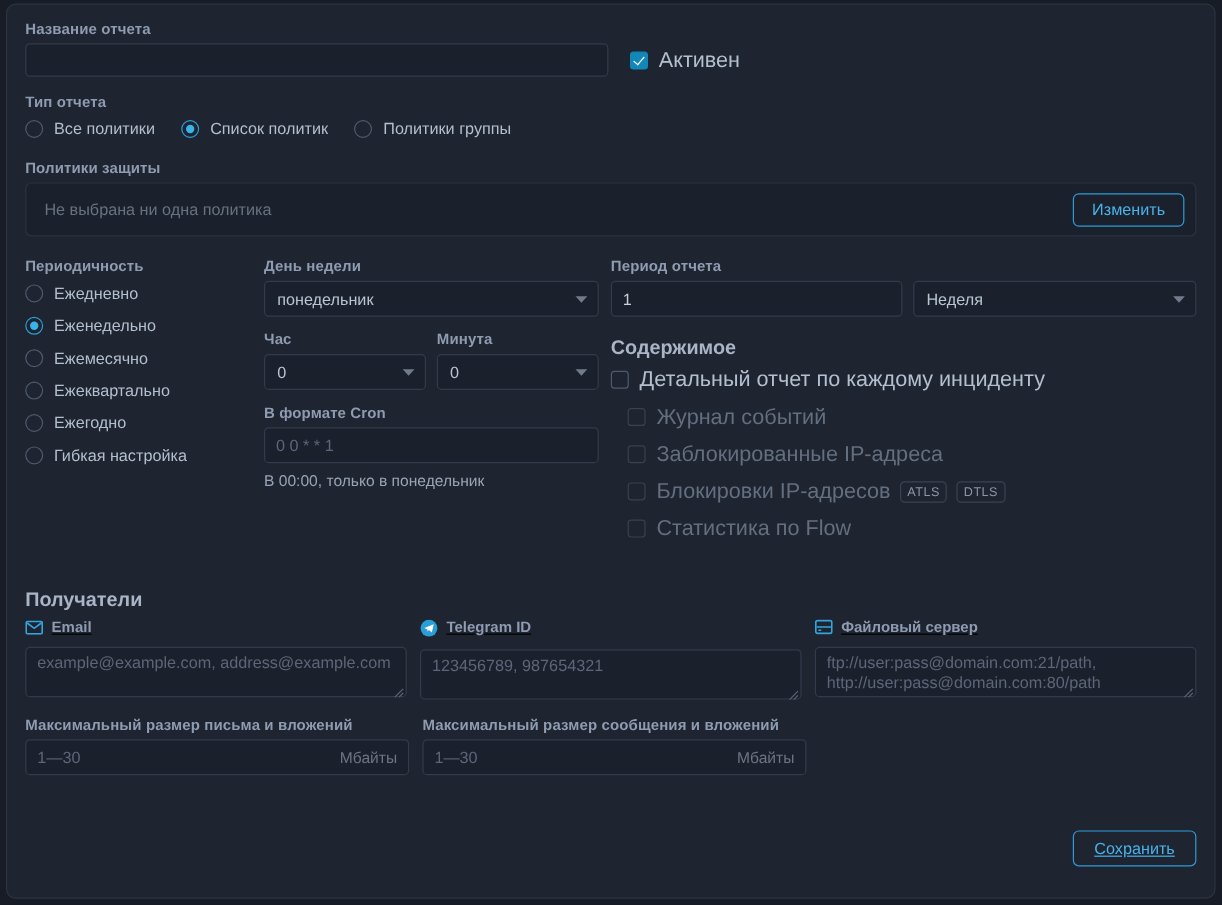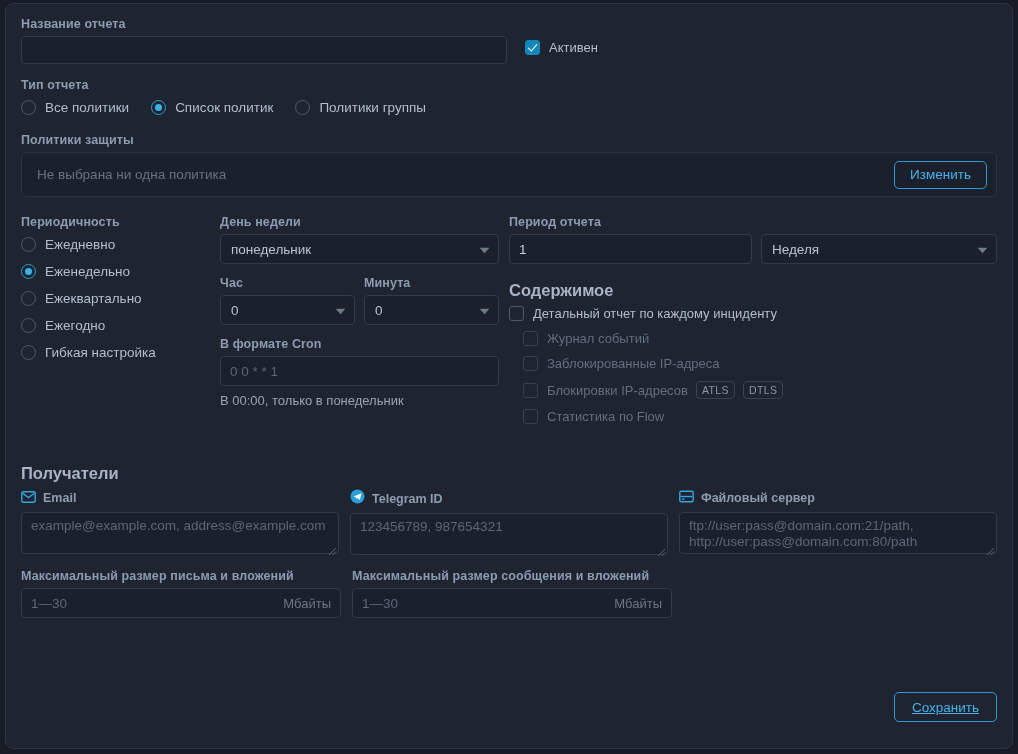--- a/index.html
+++ b/index.html
@@ -139,21 +139,21 @@
   }
   .cbx.on::after {
     content: "";
     position: absolute;
     left: 4px; top: 1px;
     width: 4px; height: 8px;
     border: solid #fff;
     border-width: 0 1.8px 1.8px 0;
     transform: rotate(40deg);
   }
-  .cb-lbl { font-size: 13px; color: #b3bfcf; }
+  .cb-lbl { font-size: 18px; color: #b3bfcf; }
   .dim .cbx { border-color: #39424f; }
   .dim .cb-lbl { color: #636e7f; }
 
   
   .btn {
     background: transparent;
     border: 1px solid #2e9bd4;
     border-radius: 5px;
     color: #49b2ea;
     font-family: "Liberation Sans", sans-serif;
@@ -204,21 +204,21 @@
     font-size: 13px;
     color: #6b7585;
     pointer-events: none;
   }
   .ta-handle {
     position: absolute;
     right: 2px; bottom: 2px;
     width: 10px; height: 10px;
     pointer-events: none;
   }
-  .icon-lbl { display: flex; align-items: center; margin-bottom: 5px; }
+  .icon-lbl { display: flex; margin-bottom: 5px; text-decoration: underline; }
   .icon-lbl .txt {
     font-size: 12.5px;
     font-weight: bold;
     color: #8e9bb0;
     margin-left: 7px;
   }
 </style>
 </head>
 <body>
 
@@ -269,20 +269,24 @@
 
         <div style="width:205px">
           <span class="fld-label">Периодичность</span>
           <div class="radio-row">
             <span class="rdo"></span>
             <span class="rdo-lbl">Ежедневно</span>
           </div>
           <div class="radio-row">
             <span class="rdo on"></span>
             <span class="rdo-lbl">Еженедельно</span>
+          </div>
+          <div class="radio-row">
+            <span class="rdo"></span>
+            <span class="rdo-lbl">Ежемесячно</span>
           </div>
           <div class="radio-row">
             <span class="rdo"></span>
             <span class="rdo-lbl">Ежеквартально</span>
           </div>
           <div class="radio-row">
             <span class="rdo"></span>
             <span class="rdo-lbl">Ежегодно</span>
           </div>
           <div class="radio-row">

